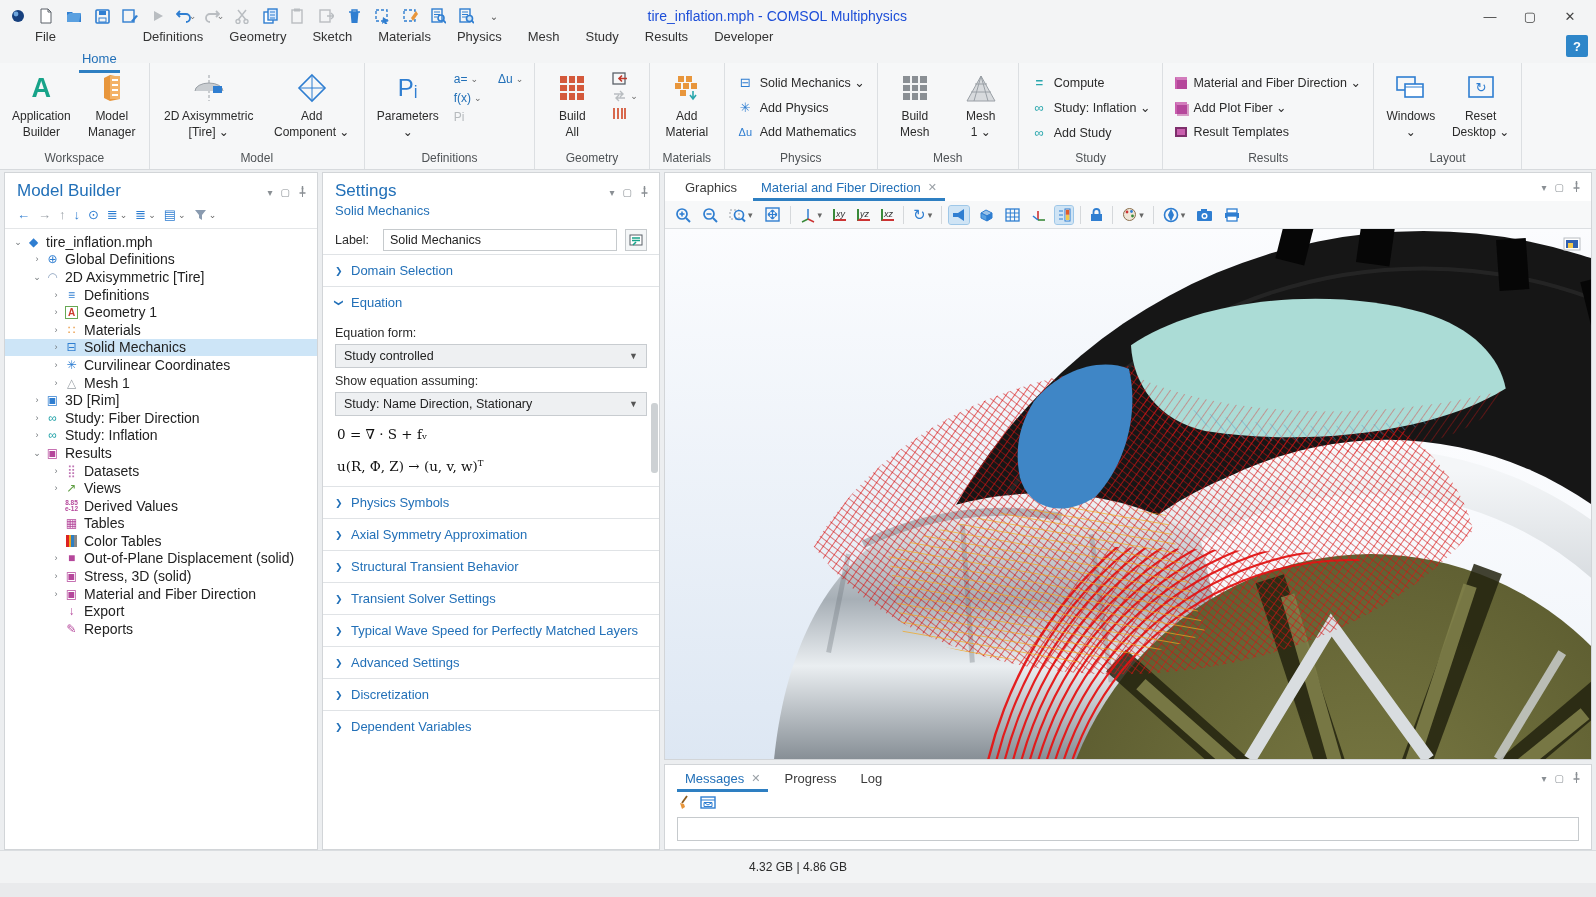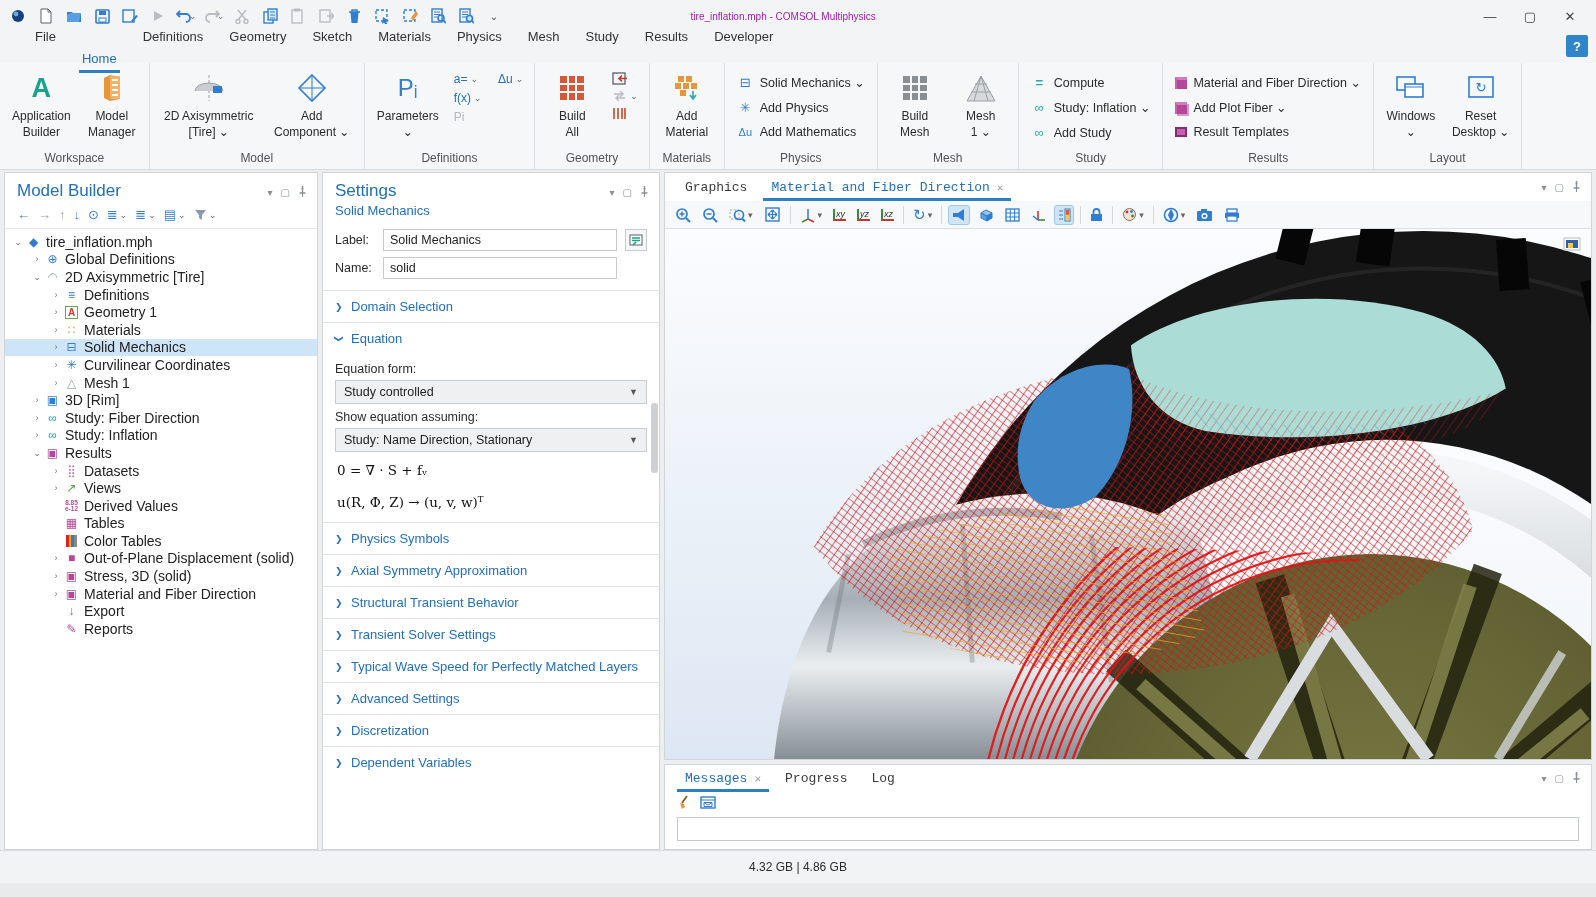--- a/index.html
+++ b/index.html
@@ -7,21 +7,21 @@
     font-family:"Liberation Sans","DejaVu Sans",sans-serif; font-size:12.5px; color:#2b2b2b;
     background:#eceef0; }
   .app { display:flex; flex-direction:column; height:100%; }
 
   
   .titlebar { height:32px; background:#f3f4f5; display:flex; align-items:center; padding:0 6px; flex:0 0 auto; }
   .qat { display:flex; align-items:center; gap:4px; }
   .qicon { width:24px; height:22px; display:flex; align-items:center; justify-content:center; border-radius:3px; }
   .qicon svg { display:block; }
   .qcaret { font-size:9px; color:#777; margin-left:-3px; }
-  .win-title { position:absolute; left:50%; transform:translateX(-58%); font-size:10px; color:#a21caf; }
+  .win-title { position:absolute; left:50%; transform:translateX(-58%); font-size:14px; color:#1d4ed8; }
   .win-controls { margin-left:auto; display:flex; }
   .wbtn { width:40px; height:28px; display:flex; align-items:center; justify-content:center; font-size:13px; color:#444; }
 
   
   .menubar { height:31px; background:#f3f4f5; display:flex; align-items:center; padding-left:22px; gap:0; flex:0 0 auto; position:relative; }
   .menu-item { padding:6px 13px; font-size:13px; color:#333; cursor:default; position:relative; }
   .menu-item.active { color:#2270b8;margin-top:22px; }
   .menu-item.active::after { content:""; position:absolute; left:10px; right:10px; bottom:-1px; height:3px; background:#2e7fc2; }
   .help-btn { position:absolute; right:8px; top:3px; width:22px; height:22px; background:#2e86c9; color:#fff; font-weight:bold;
     display:flex; align-items:center; justify-content:center; border-radius:2px; font-size:13px; }
@@ -83,21 +83,21 @@
   .field-label { font-size:12.5px; margin:6px 0 4px; color:#2b2b2b; }
   .dropdown { height:24px; background:#eef0f2; border:1px solid #c8ccd0; display:flex; align-items:center; padding:0 8px; font-size:12.5px; color:#222; }
   .dropdown .dcaret { margin-left:auto; font-size:9px; color:#555; }
   .eq { font-family:"DejaVu Serif",serif; font-size:13.5px; margin:10px 2px 2px; color:#111; }
   .set-scroll { position:absolute; right:1px; top:230px; width:7px; height:70px; background:#cdd1d4; border-radius:3px; }
 
   
   .rightcol { flex:1; display:flex; flex-direction:column; gap:4px; min-width:0; }
   .gfx { flex:1; min-height:0; }
   .tabs { display:flex; align-items:center; height:28px; padding:0 10px; gap:4px; flex:0 0 auto; }
-  .tab { padding:4px 10px; font-size:13px; color:#3b3b3b; position:relative; display:flex; align-items:center; gap:7px;font-family:Liberation Mono, monospace; }
+  .tab { padding:4px 10px; font-size:13px; color:#3b3b3b; position:relative; display:flex; align-items:center; gap:7px; }
   .tab.active { color:#2270b8; }
   .tab.active::after { content:""; position:absolute; left:2px; right:2px; bottom:-2px; height:3px; background:#2e7fc2; }
   .tab .tclose { color:#9aa0a6; font-size:11px; }
   .gtoolbar { height:28px; display:flex; align-items:center; gap:7px; padding:0 8px; border-bottom:1px solid #dcdfe2; background:#f7f8f9; flex:0 0 auto; }
   .gt { display:inline-flex; align-items:center; gap:2px; color:#2f7ed1; font-size:13px; padding:2px 2px; border-radius:2px; }
   .gt.active { background:#cfe4f5; outline:1px solid #9ec7e8; }
   .gt .chip { font-size:9px; border-bottom:2px solid #c33; border-left:2px solid #3a8a3a; padding:0 1px; color:#333; font-style:italic; }
   .gsep { width:1px; height:18px; background:#d5d8db; }
   .viewport { position:relative; flex:1; min-height:0; }
   .viewport svg.scene { position:absolute; inset:0; width:100%; height:100%; }
@@ -675,24 +675,20 @@
       <div class="form-row">
         <span class="form-cap">Label:</span>
         <input class="tinput" value="Solid Mechanics" style="">
         <span class="label-side-btn">
             <svg width="14" height="12">
               <rect x="1" y="1" width="12" height="10" fill="#fff" stroke="#5a6168"></rect>
               <path d="M3 4h8M3 6.5h8" stroke="#17a389" stroke-width="1.4"></path>
               <path d="M4 11l3-3" stroke="#17a389" stroke-width="1.6"></path>
             </svg>
           </span>
-      </div>
-      <div class="form-row" style="margin-bottom:8px;">
-        <span class="form-cap">Name:</span>
-        <input class="tinput" style="margin-right: 30px;" value="solid">
       </div>
       <div class="sect">
           <span class="schev">❯</span>
           <span>Domain Selection</span>
         </div>
       <div class="sect">
           <span class="schev" style="transform:rotate(90deg);display:inline-block;">❯</span>
           <span>Equation</span>
         </div>
       <div class="sect-body">

